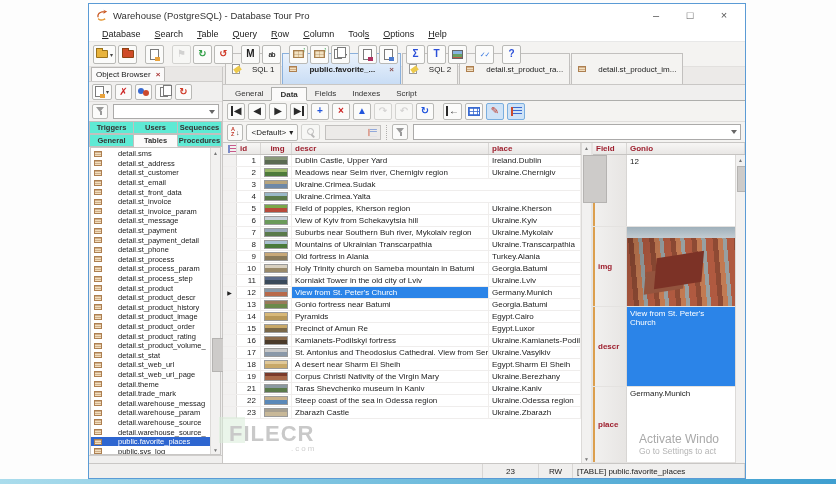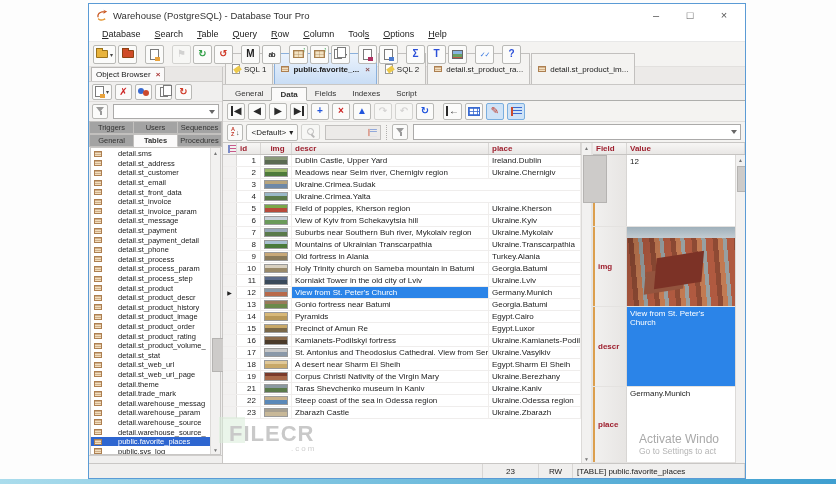--- a/index.html
+++ b/index.html
@@ -71,38 +71,38 @@
   .sb-close{color:#a33;font-size:8px;font-weight:bold;}
   .sb-tools{height:20px;display:flex;align-items:center;padding:1px 3px;gap:1px;border-bottom:1px solid #e0dedc;}
   .sb-tools .tbtn{height:16px;min-width:17px;}
   .sb-filter{height:19px;display:flex;align-items:center;padding:1px 3px;gap:3px;}
   .sb-filter .combo{flex:1;}
   .combo{height:15px;background:#fff;border:1px solid #abaaa9;display:flex;align-items:center;justify-content:flex-end;padding:0 3px;}
   .combo .carrow{width:0;height:0;border-left:3px solid transparent;border-right:3px solid transparent;border-top:4px solid #666;}
   .sb-tabs{display:flex;flex-direction:column;}
   .sb-tabs .row{display:flex;height:13px;}
   .sb-vtab{flex:1;display:flex;align-items:center;justify-content:center;font-size:7.5px;color:#333;
-    background:#a3a3a3;border:1px solid #c2c0be;border-left:none;}
+    background:#5eead4;border:1px solid #c2c0be;border-left:none;font-weight:bold;}
   .sb-vtab:first-child{border-left:1px solid #c2c0be;}
   .sb-vtab.active{background:#fbfafa;font-weight:bold;border-bottom-color:#fbfafa;}
   .sb-listwrap{flex:1;display:flex;min-height:0;background:#fff;border:1px solid #c9c7c5;margin:0 1px;}
   .sb-list{flex:1;overflow:hidden;padding-top:1px;}
   .side-item{height:9.6px;display:flex;align-items:center;gap:16px;padding-left:3px;font-size:7.5px;white-space:nowrap;}
   .side-item.selected{background:#2e66d0;color:#fff;}
   .tbl-icon{width:8px;height:6px;flex:none;background:#f2dfc0;border:1px solid #ad7f50;
     background-image:linear-gradient(rgba(173,127,80,.5) 1px,transparent 1px);background-size:3px 2px;}
   .scrollv{width:10px;flex:none;background:#f2f1f0;border-left:1px solid #dcdad8;position:relative;}
   .scrollv .up,.scrollv .dn{position:absolute;left:0;width:100%;height:9px;display:flex;align-items:center;justify-content:center;color:#777;font-size:5px;}
   .scrollv .up{top:0;}  .scrollv .dn{bottom:0;}
   .scrollv .thumb{position:absolute;left:1px;right:1px;background:#cdcbc9;border:1px solid #b5b3b1;}
   .sb-bottom{height:8px;border-top:1px solid #cfcdcb;background:#f0efee;}
   
   .main{flex:1;display:flex;flex-direction:column;min-width:0;min-height:0;}
   .doctabs{height:18px;background:#eceae8;display:flex;align-items:flex-end;gap:1px;padding:2px 2px 0 2px;border-bottom:1px solid #c9c7c5;flex:none;}
-  .doctab{height:15px;display:flex;align-items:center;gap:4px;padding:15px 6px;font-size:8px;
+  .doctab{height:15px;display:flex;align-items:center;gap:12px;padding:15px 6px;font-size:8px;
     background:#f4f3f1;border:1px solid #c2c0be;border-bottom:none;white-space:nowrap;}
   .doctab.active{background:linear-gradient(180deg,#eaf2fc,#c9ddf5);border-color:#8ab0dc;font-weight:bold;}
   .doctab .x{color:#8a5050;font-size:8px;font-weight:bold;margin-left:2px;}
   .sql-icon{width:8px;height:10px;background:#fff;border:1px solid #999;position:relative;flex:none;}
   .sql-icon::after{content:"";position:absolute;left:1px;top:2px;width:7px;height:5px;background:#ecc94c;transform:rotate(-35deg);}
   .viewtabs{height:16px;background:#f0efee;display:flex;align-items:flex-end;padding-left:4px;border-bottom:1px solid #aeaeac;flex:none;}
   .viewtab{height:14px;display:flex;align-items:center;padding:0 8px;font-size:8px;color:#333;}
   .viewtab.active{background:#fbfafa;border:1px solid #aeaeac;border-bottom:1px solid #fbfafa;margin-bottom:-1px;font-weight:bold;}
   .navbar{height:21px;background:#f4f3f1;display:flex;align-items:center;gap:1px;padding:0 4px;border-bottom:1px solid #e0dedc;flex:none;}
   .navbar .tbtn{height:17px;min-width:18px;}
@@ -771,21 +771,21 @@
             </div>
             <div class="filecr">
               <span>FILECR</span>
               <span class="sub">.com</span>
             </div>
           </div>
 
           <div class="detail">
             <div class="d-head">
               <span class="d-hc d-hf">Field</span>
-              <span class="d-hc d-hv">Value</span>
+              <span class="d-hc d-hv">Gonio</span>
             </div>
             <div class="d-body">
               <div class="d-rows" id="detailrows">
                   <div class="d-row" style="height: 72px;">
                     <span class="d-field">id</span>
                     <span class="d-val">12</span>
                   </div>
                   <div class="d-row" style="height: 80px;">
                     <span class="d-field">img</span>
                     <span class="d-val">

